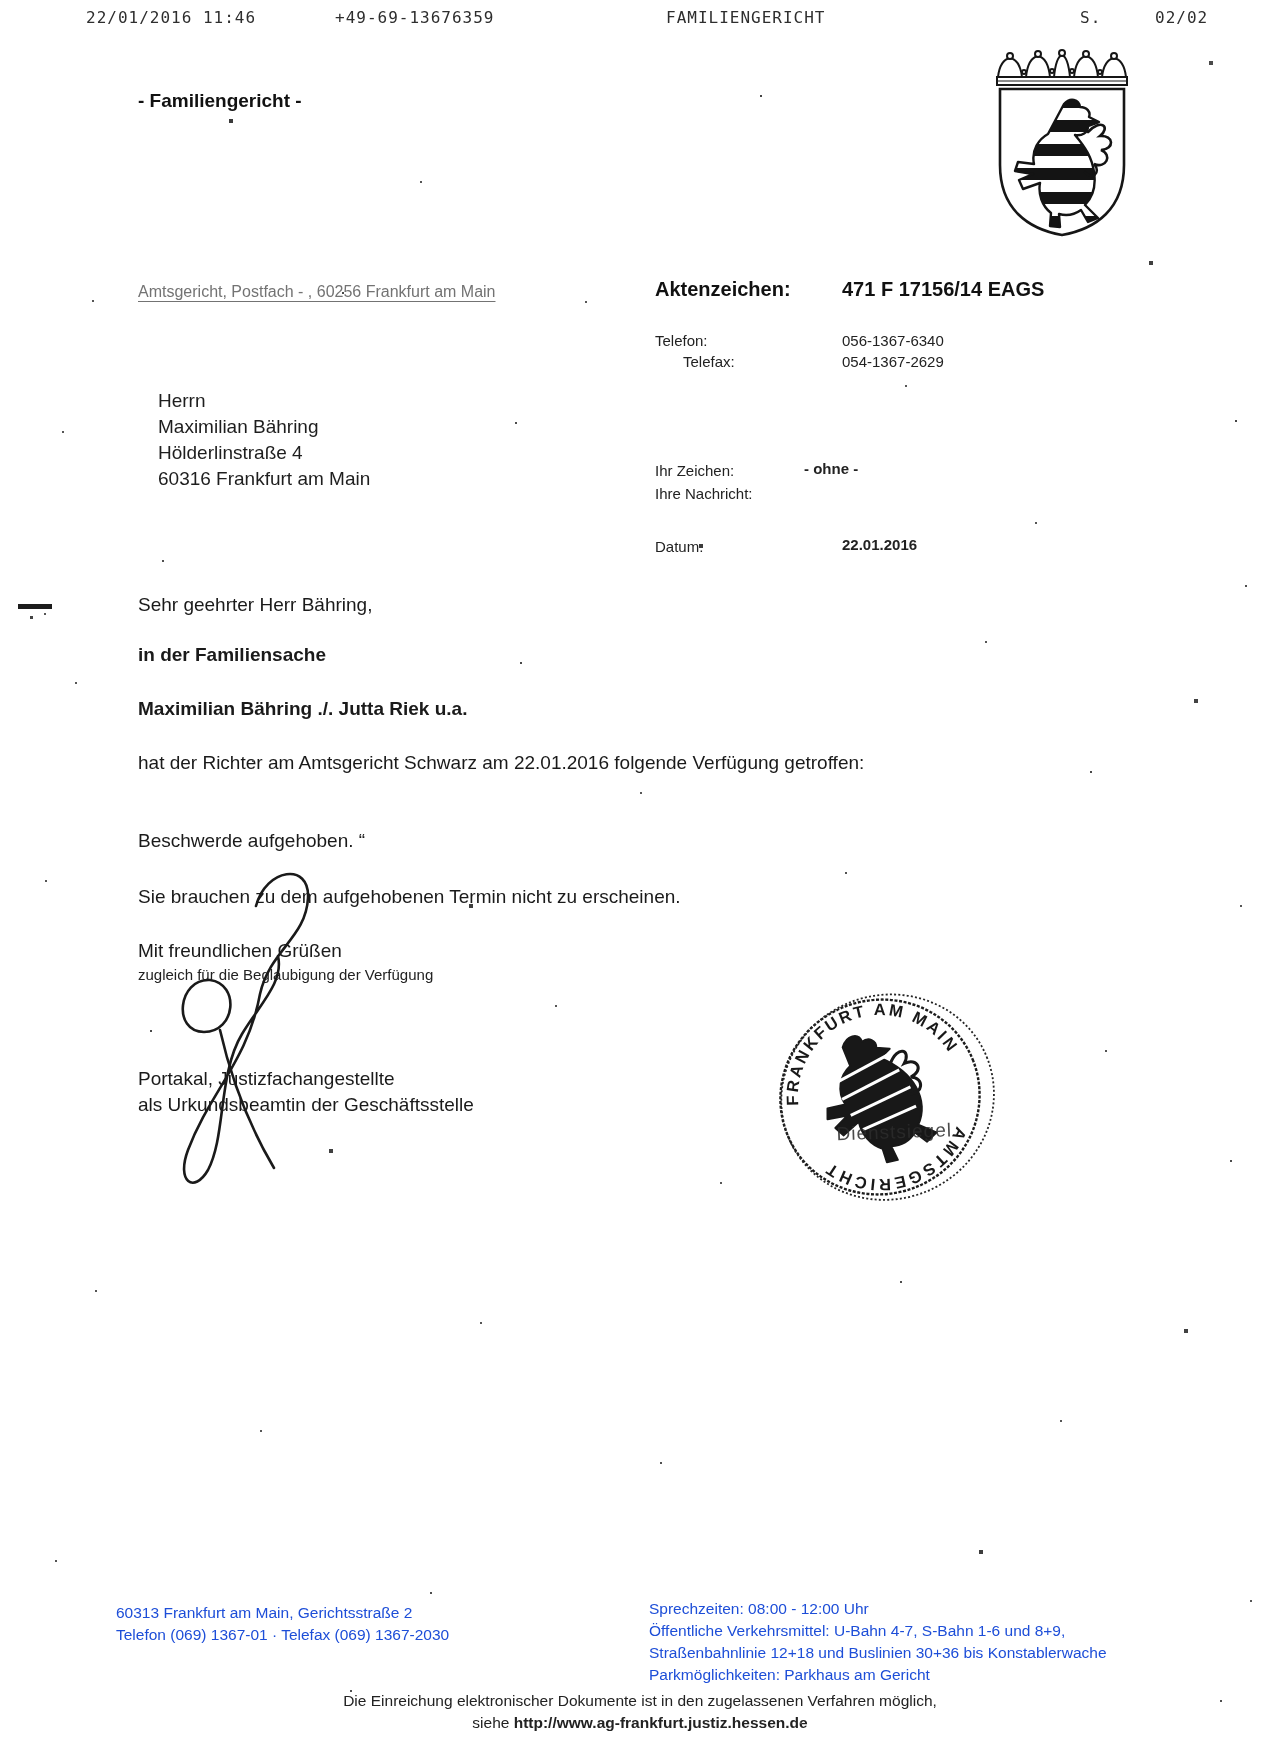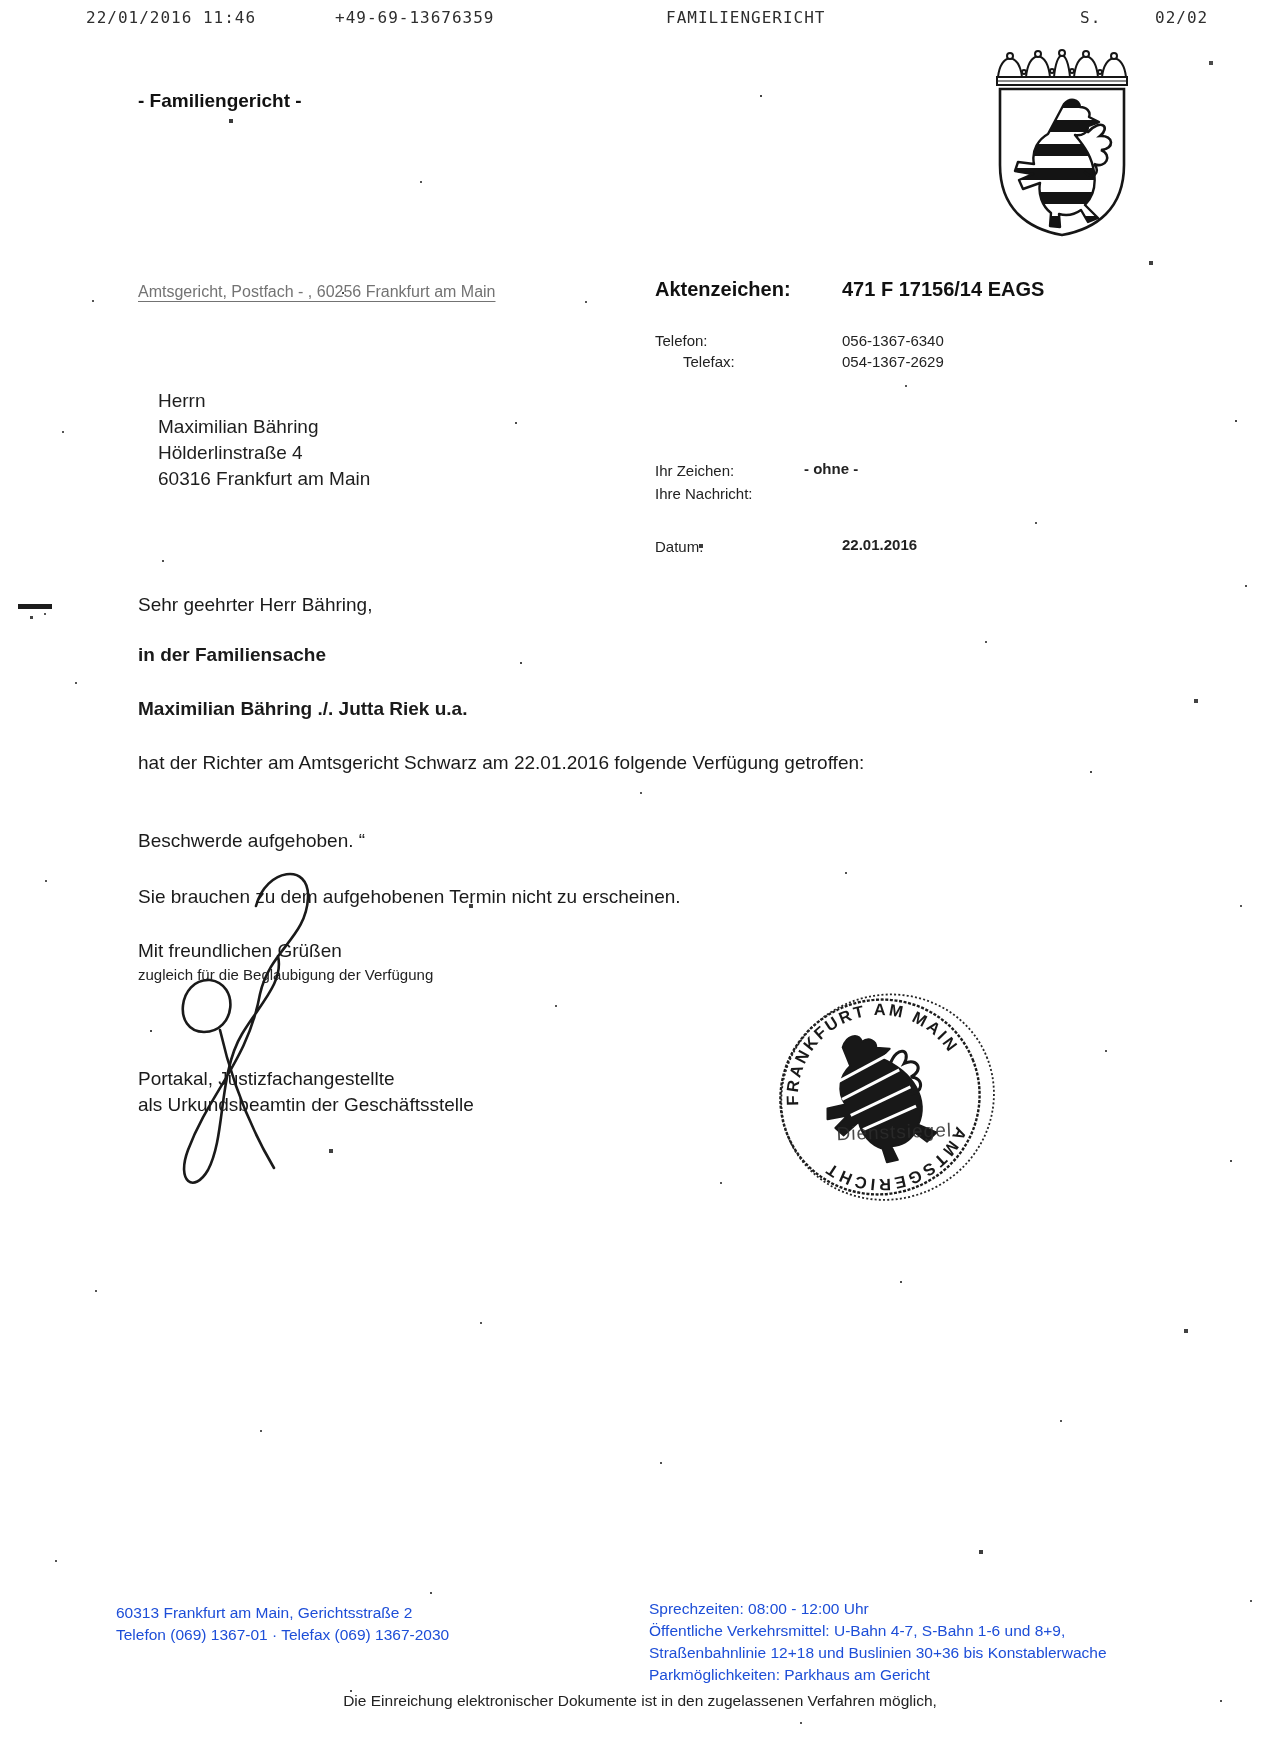--- a/index.html
+++ b/index.html
@@ -178,15 +178,16 @@
 
   <div class="abs foot" style="left:116px;top:1602px;">60313 Frankfurt am Main, Gerichtsstraße 2</div>
   <div class="abs foot" style="left:116px;top:1624px;">Telefon (069) 1367-01 · Telefax (069) 1367-2030</div>
 
   <div class="abs foot" style="left:649px;top:1598px;">Sprechzeiten: 08:00 - 12:00 Uhr</div>
   <div class="abs foot" style="left:649px;top:1620px;">Öffentliche Verkehrsmittel: U-Bahn 4-7, S-Bahn 1-6 und 8+9,</div>
   <div class="abs foot" style="left:649px;top:1642px;">Straßenbahnlinie  12+18 und Buslinien 30+36 bis Konstablerwache</div>
   <div class="abs foot" style="left:649px;top:1664px;">Parkmöglichkeiten: Parkhaus am Gericht</div>
 
   <div class="abs center-note" style="left:190px;top:1692px;">Die Einreichung elektronischer Dokumente ist in den zugelassenen Verfahren möglich,</div>
+  <div class="abs center-note" style="left:190px;top:1714px;"><span>siehe </span><span class="b">http://www.ag-frankfurt.justiz.hessen.de</span></div>
 
   <div class="speckles"></div>
 </div>
 
 </body></html>

